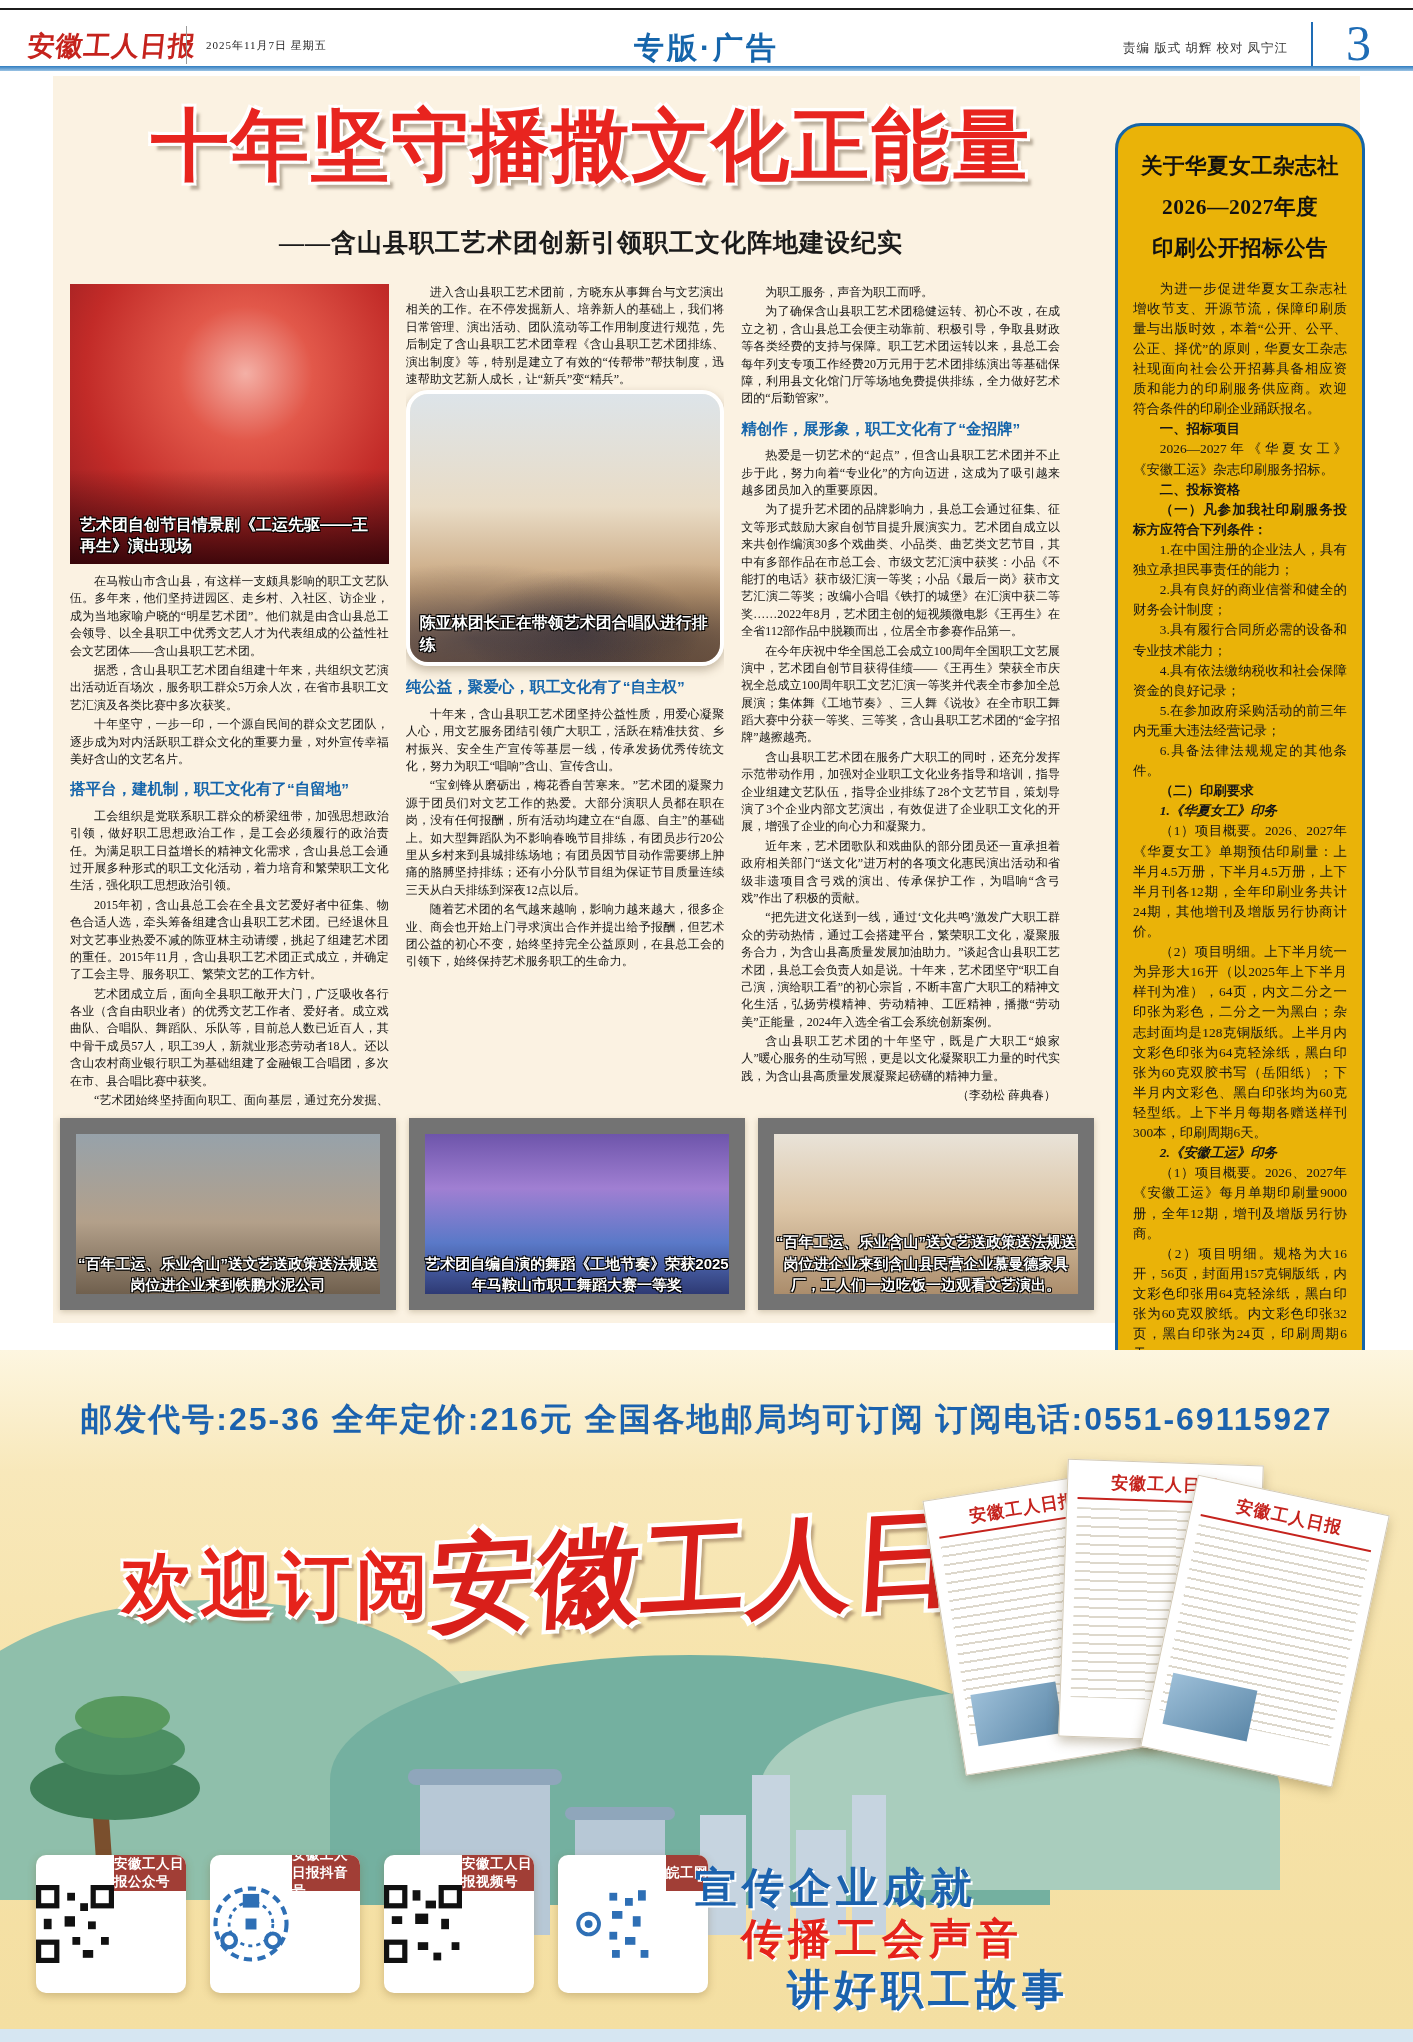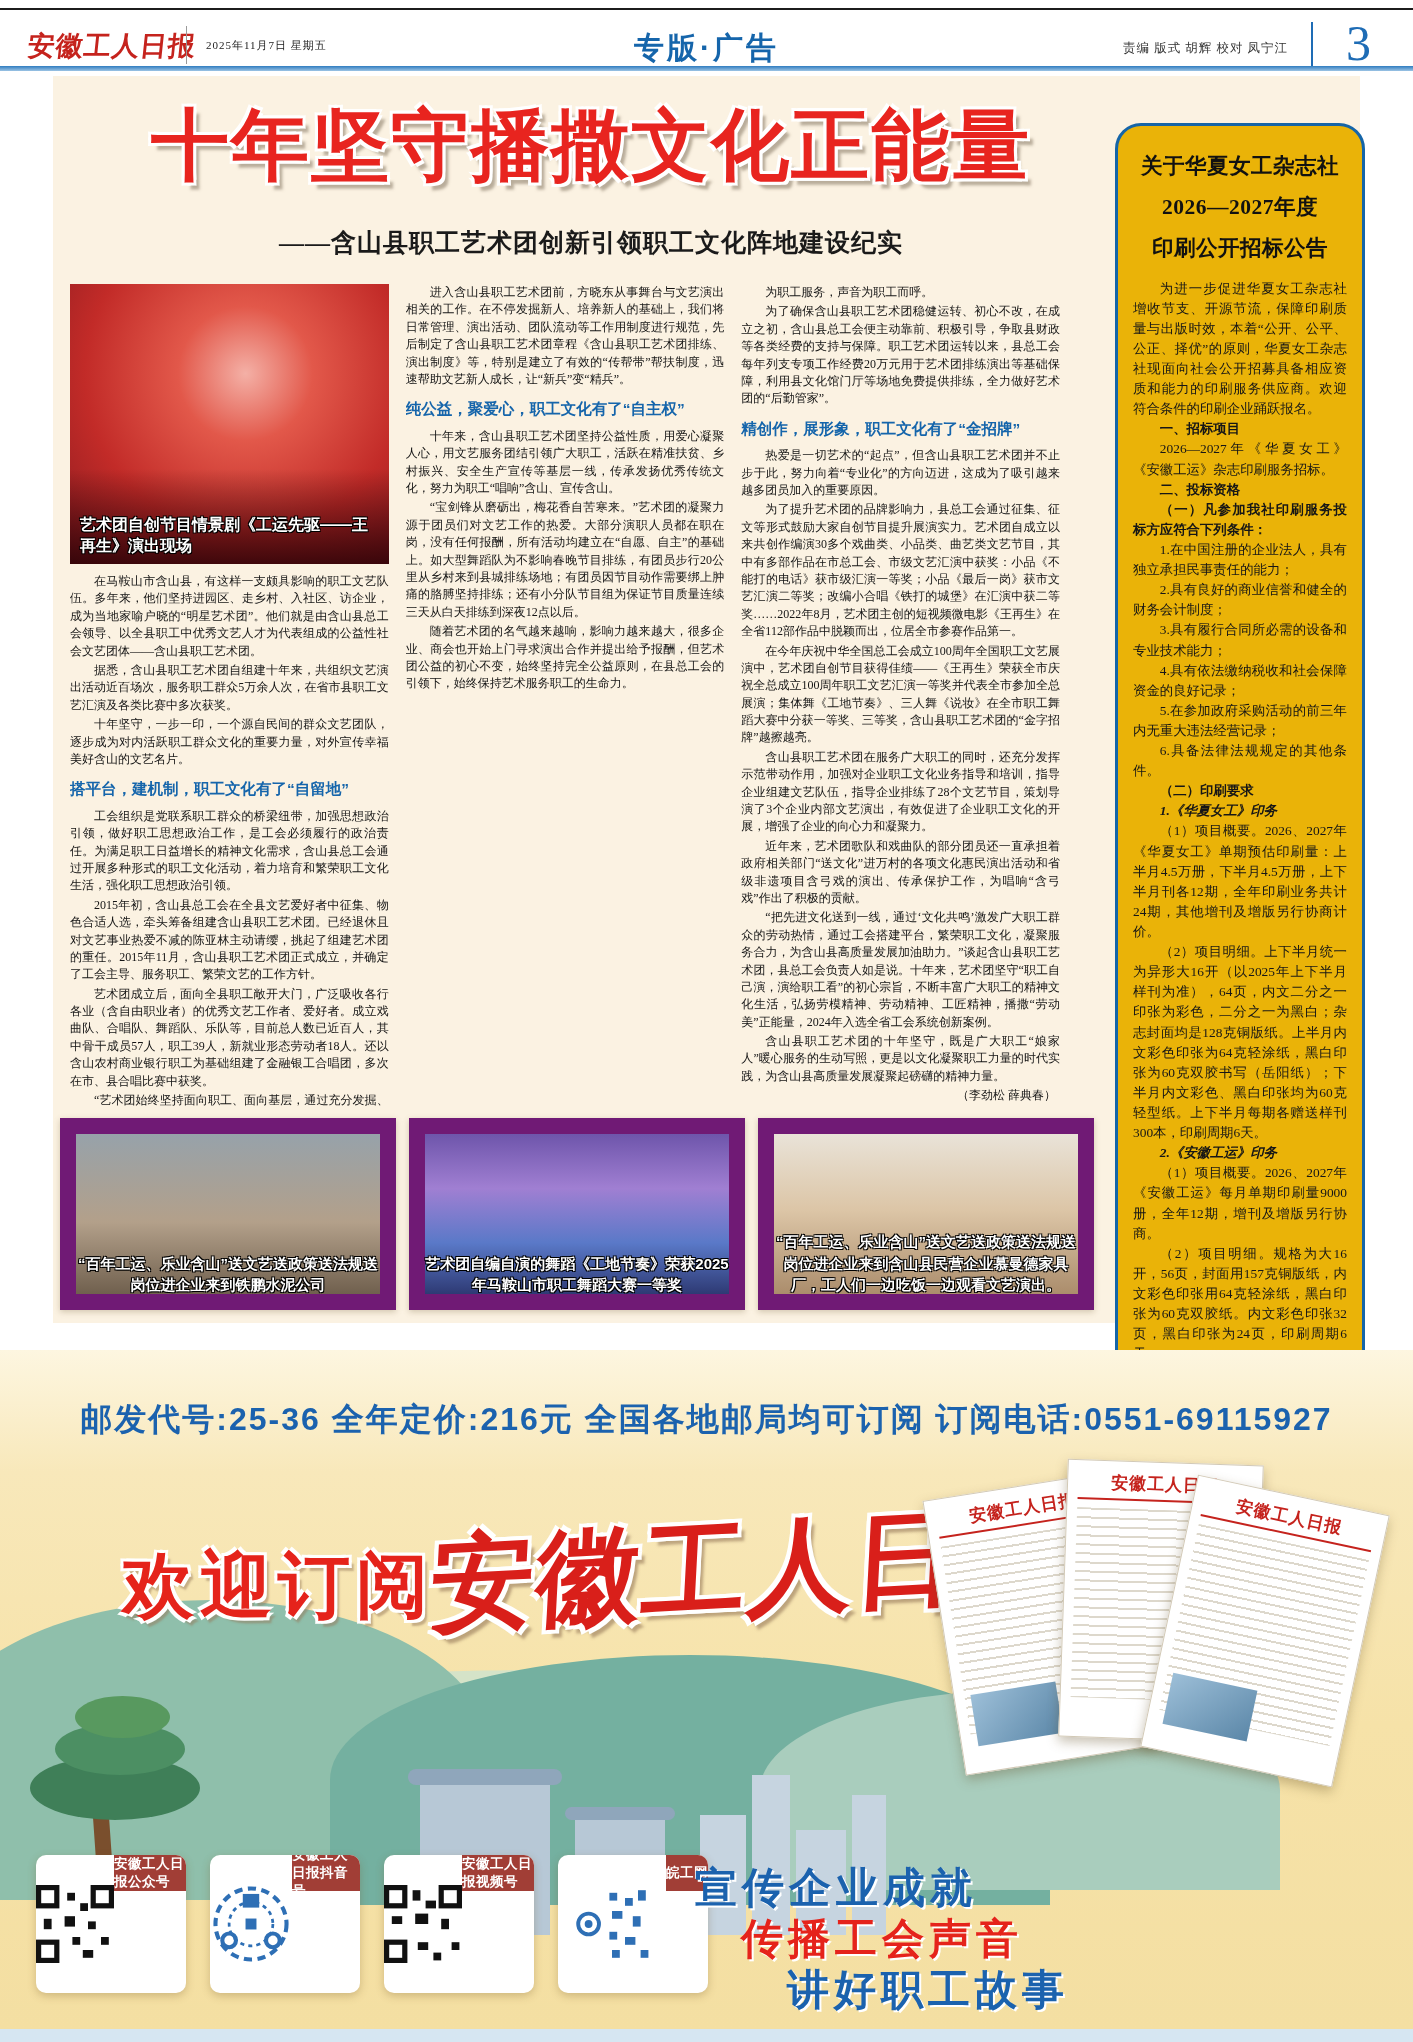--- a/index.html
+++ b/index.html
@@ -47,21 +47,21 @@
   .ph2{height:268px;background:linear-gradient(180deg,#dde4e9 0%,#e9dcc6 42%,#c5a077 74%,#7e6048 100%);}
   .ph2::after{content:"";position:absolute;left:0;bottom:0;width:100%;height:45%;
               background:radial-gradient(ellipse at 20% 80%,rgba(40,40,60,.55),transparent 55%),
                          radial-gradient(ellipse at 55% 75%,rgba(30,30,50,.5),transparent 50%),
                          radial-gradient(ellipse at 85% 80%,rgba(50,40,40,.5),transparent 55%);}
   .cap{position:absolute;left:10px;bottom:7px;right:10px;color:#fff;font-weight:700;
        font-family:"Liberation Sans",sans-serif;font-size:16px;line-height:1.35;
        text-shadow:-1px -1px 0 #000,1px -1px 0 #000,-1px 1px 0 #000,1px 1px 0 #000;}
 
   .photo-row{position:absolute;left:7px;top:1042px;width:1034px;height:192px;display:flex;gap:13px;}
-  .bphoto{position:relative;flex:1;background:#701a75;padding:16px;box-shadow:0 2px 6px rgba(120,100,60,.3);}
+  .bphoto{position:relative;flex:1;background:#737373;padding:16px;box-shadow:0 2px 6px rgba(120,100,60,.3);}
   .bp-art{width:100%;height:100%;}
   .bp1{background:linear-gradient(180deg,#97a2aa 0%,#b3a08a 55%,#70604e 100%);}
   .bp2{background:linear-gradient(180deg,#6e55ab 0%,#a07fd2 34%,#5a79c8 68%,#2e3a74 100%);}
   .bp3{background:linear-gradient(180deg,#e9e3d8 0%,#dcc5a6 48%,#ab8d6c 100%);}
   .bcap{position:absolute;left:14px;right:14px;bottom:14px;text-align:center;color:#fff;font-weight:700;
         font-family:"Liberation Sans",sans-serif;font-size:15px;line-height:1.45;
         text-shadow:-1px -1px 0 #000,1px -1px 0 #000,-1px 1px 0 #000,1px 1px 0 #000;}
 
   
   .notice{position:absolute;left:1062px;top:47px;width:250px;height:1300px;background:#eab308;
@@ -168,20 +168,24 @@
             <p class="para">工会组织是党联系职工群众的桥梁纽带，加强思想政治引领，做好职工思想政治工作，是工会必须履行的政治责任。为满足职工日益增长的精神文化需求，含山县总工会通过开展多种形式的职工文化活动，着力培育和繁荣职工文化生活，强化职工思想政治引领。</p>
             <p class="para">2015年初，含山县总工会在全县文艺爱好者中征集、物色合适人选，牵头筹备组建含山县职工艺术团。已经退休且对文艺事业热爱不减的陈亚林主动请缨，挑起了组建艺术团的重任。2015年11月，含山县职工艺术团正式成立，并确定了工会主导、服务职工、繁荣文艺的工作方针。</p>
             <p class="para">艺术团成立后，面向全县职工敞开大门，广泛吸收各行各业（含自由职业者）的优秀文艺工作者、爱好者。成立戏曲队、合唱队、舞蹈队、乐队等，目前总人数已近百人，其中骨干成员57人，职工39人，新就业形态劳动者18人。还以含山农村商业银行职工为基础组建了金融银工合唱团，多次在市、县合唱比赛中获奖。</p>
             <p class="para">“艺术团始终坚持面向职工、面向基层，通过充分发掘、做好‘传帮带’，培养了大量‘文艺骨干’。”陈亚林说：“方晓东是含山知名演员，其本人幽默、诙谐、接地气的表演风格深受观众、戏友喜爱，在县……</p>
           </div>
       </div>
       <div class="col">
         <div class="flow">
             <p class="para">进入含山县职工艺术团前，方晓东从事舞台与文艺演出相关的工作。在不停发掘新人、培养新人的基础上，我们将日常管理、演出活动、团队流动等工作用制度进行规范，先后制定了含山县职工艺术团章程《含山县职工艺术团排练、演出制度》等，特别是建立了有效的“传帮带”帮扶制度，迅速帮助文艺新人成长，让“新兵”变“精兵”。</p>
           </div>
+        <figure class="photo photo2">
+          <div class="ph-art ph2"></div>
+          <figcaption class="cap">陈亚林团长正在带领艺术团合唱队进行排练</figcaption>
+        </figure>
         <div class="flow">
             <p class="para h">纯公益，聚爱心，职工文化有了“自主权”</p>
             <p class="para">十年来，含山县职工艺术团坚持公益性质，用爱心凝聚人心，用文艺服务团结引领广大职工，活跃在精准扶贫、乡村振兴、安全生产宣传等基层一线，传承发扬优秀传统文化，努力为职工“唱响”含山、宣传含山。</p>
             <p class="para">“宝剑锋从磨砺出，梅花香自苦寒来。”艺术团的凝聚力源于团员们对文艺工作的热爱。大部分演职人员都在职在岗，没有任何报酬，所有活动均建立在“自愿、自主”的基础上。如大型舞蹈队为不影响春晚节目排练，有团员步行20公里从乡村来到县城排练场地；有团员因节目动作需要绑上肿痛的胳膊坚持排练；还有小分队节目组为保证节目质量连续三天从白天排练到深夜12点以后。</p>
             <p class="para">随着艺术团的名气越来越响，影响力越来越大，很多企业、商会也开始上门寻求演出合作并提出给予报酬，但艺术团公益的初心不变，始终坚持完全公益原则，在县总工会的引领下，始终保持艺术服务职工的生命力。</p>
           </div>
       </div>
       <div class="col">
         <div class="flow">
             <p class="para">为职工服务，声音为职工而呼。</p>

